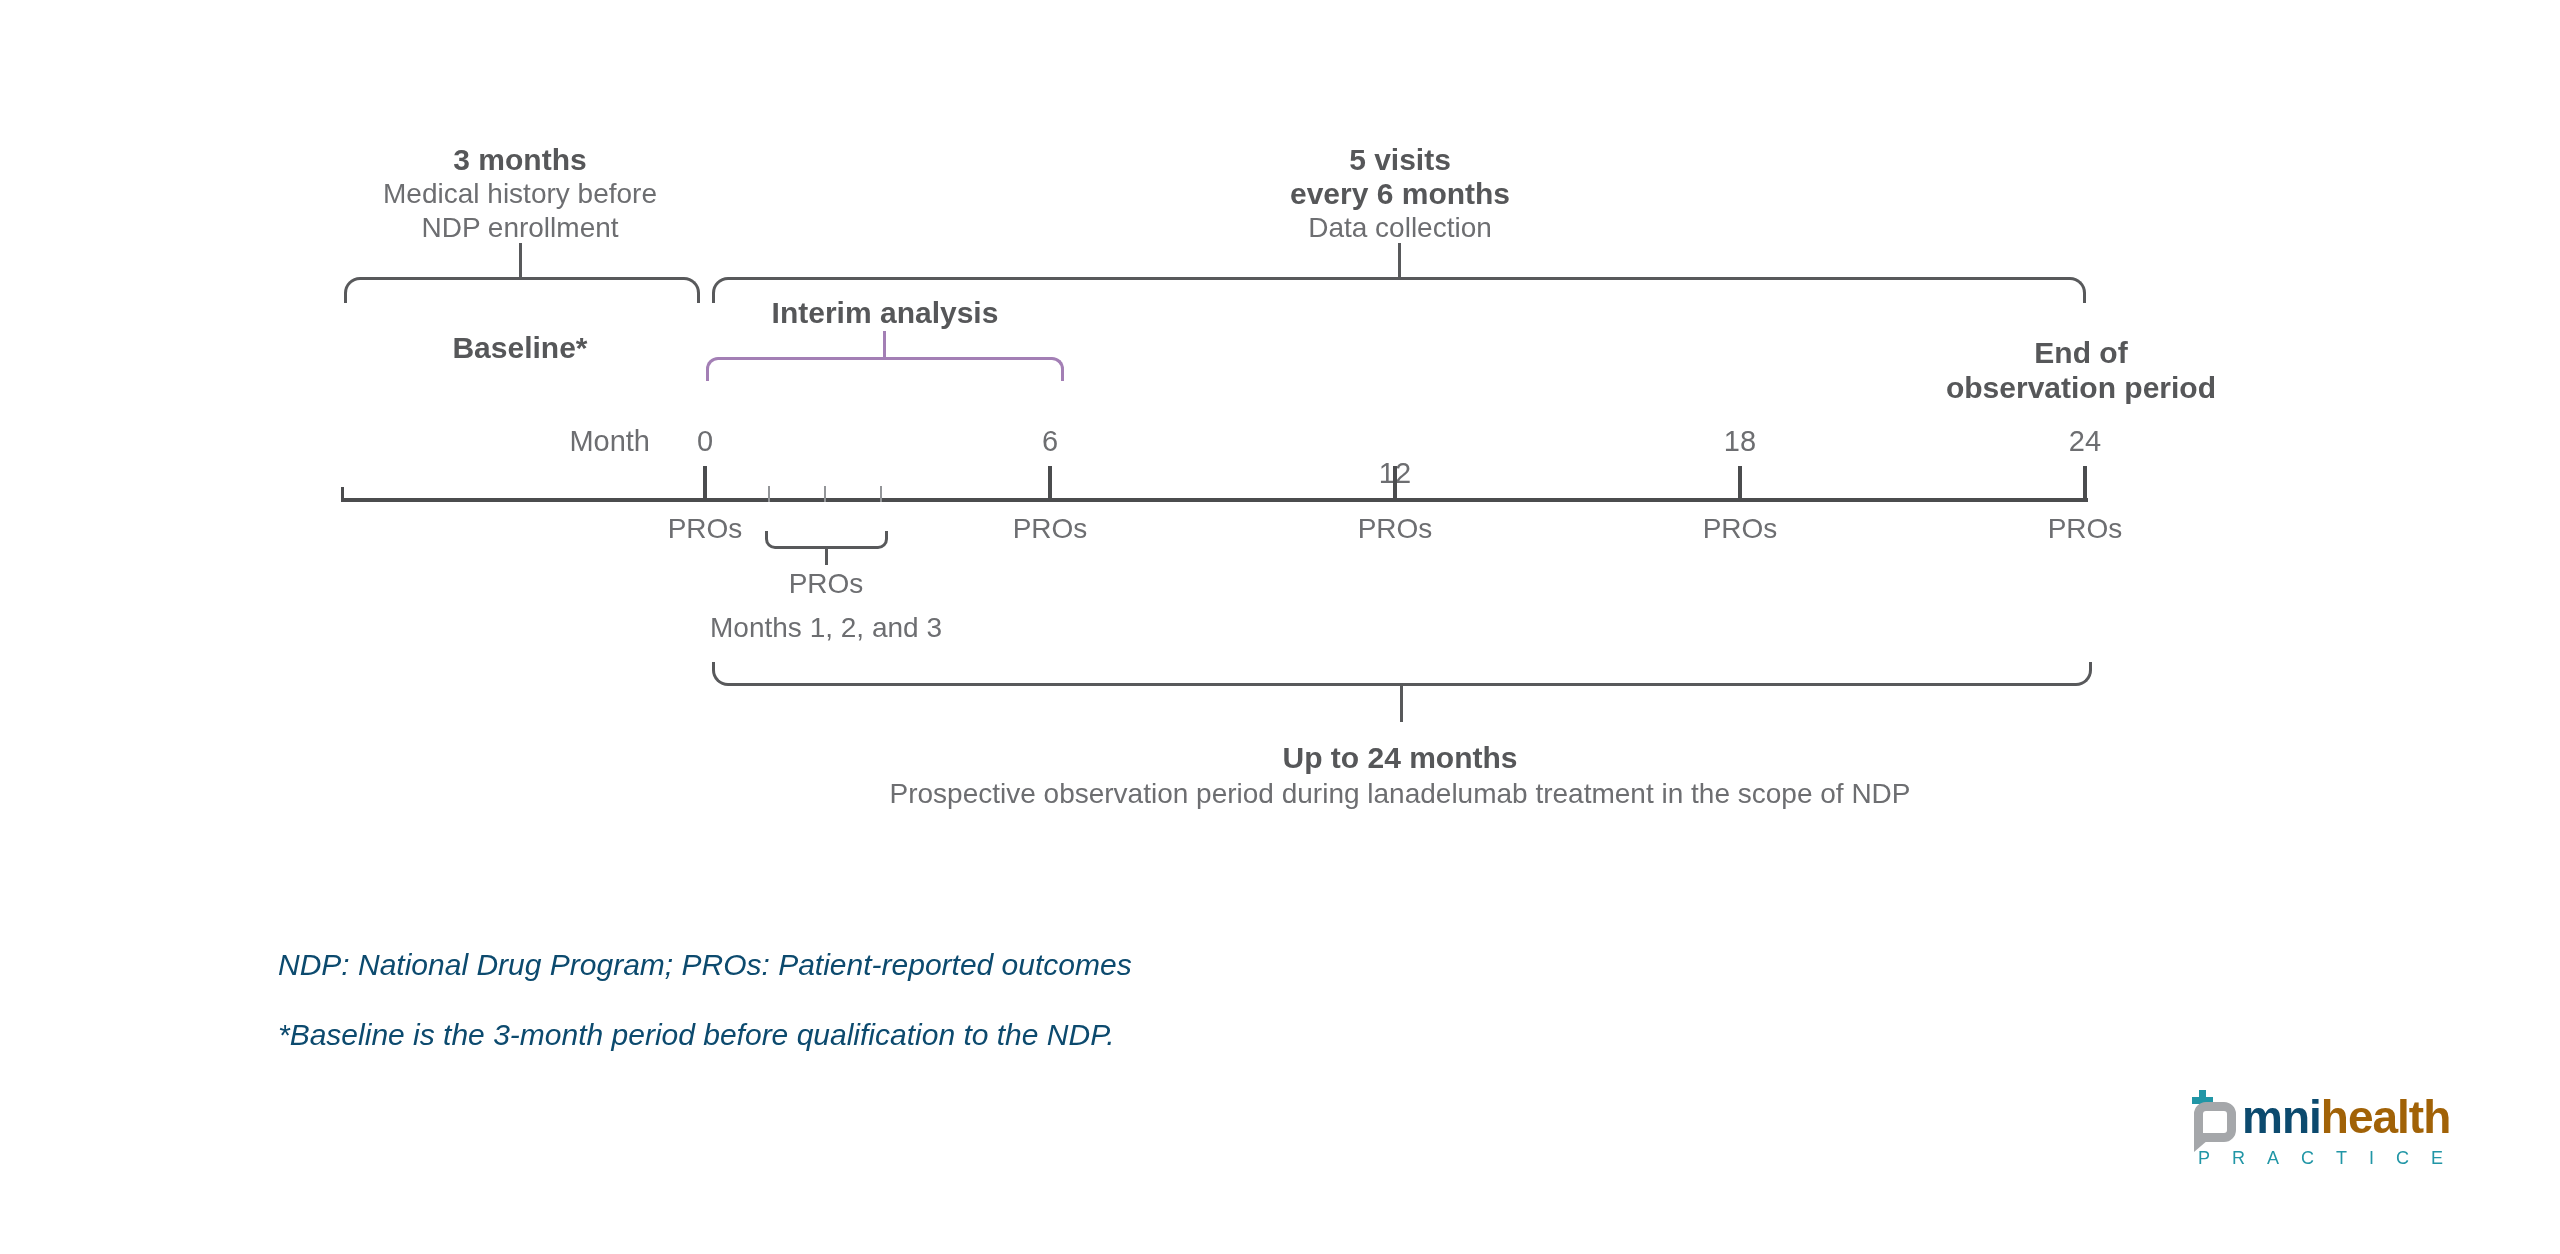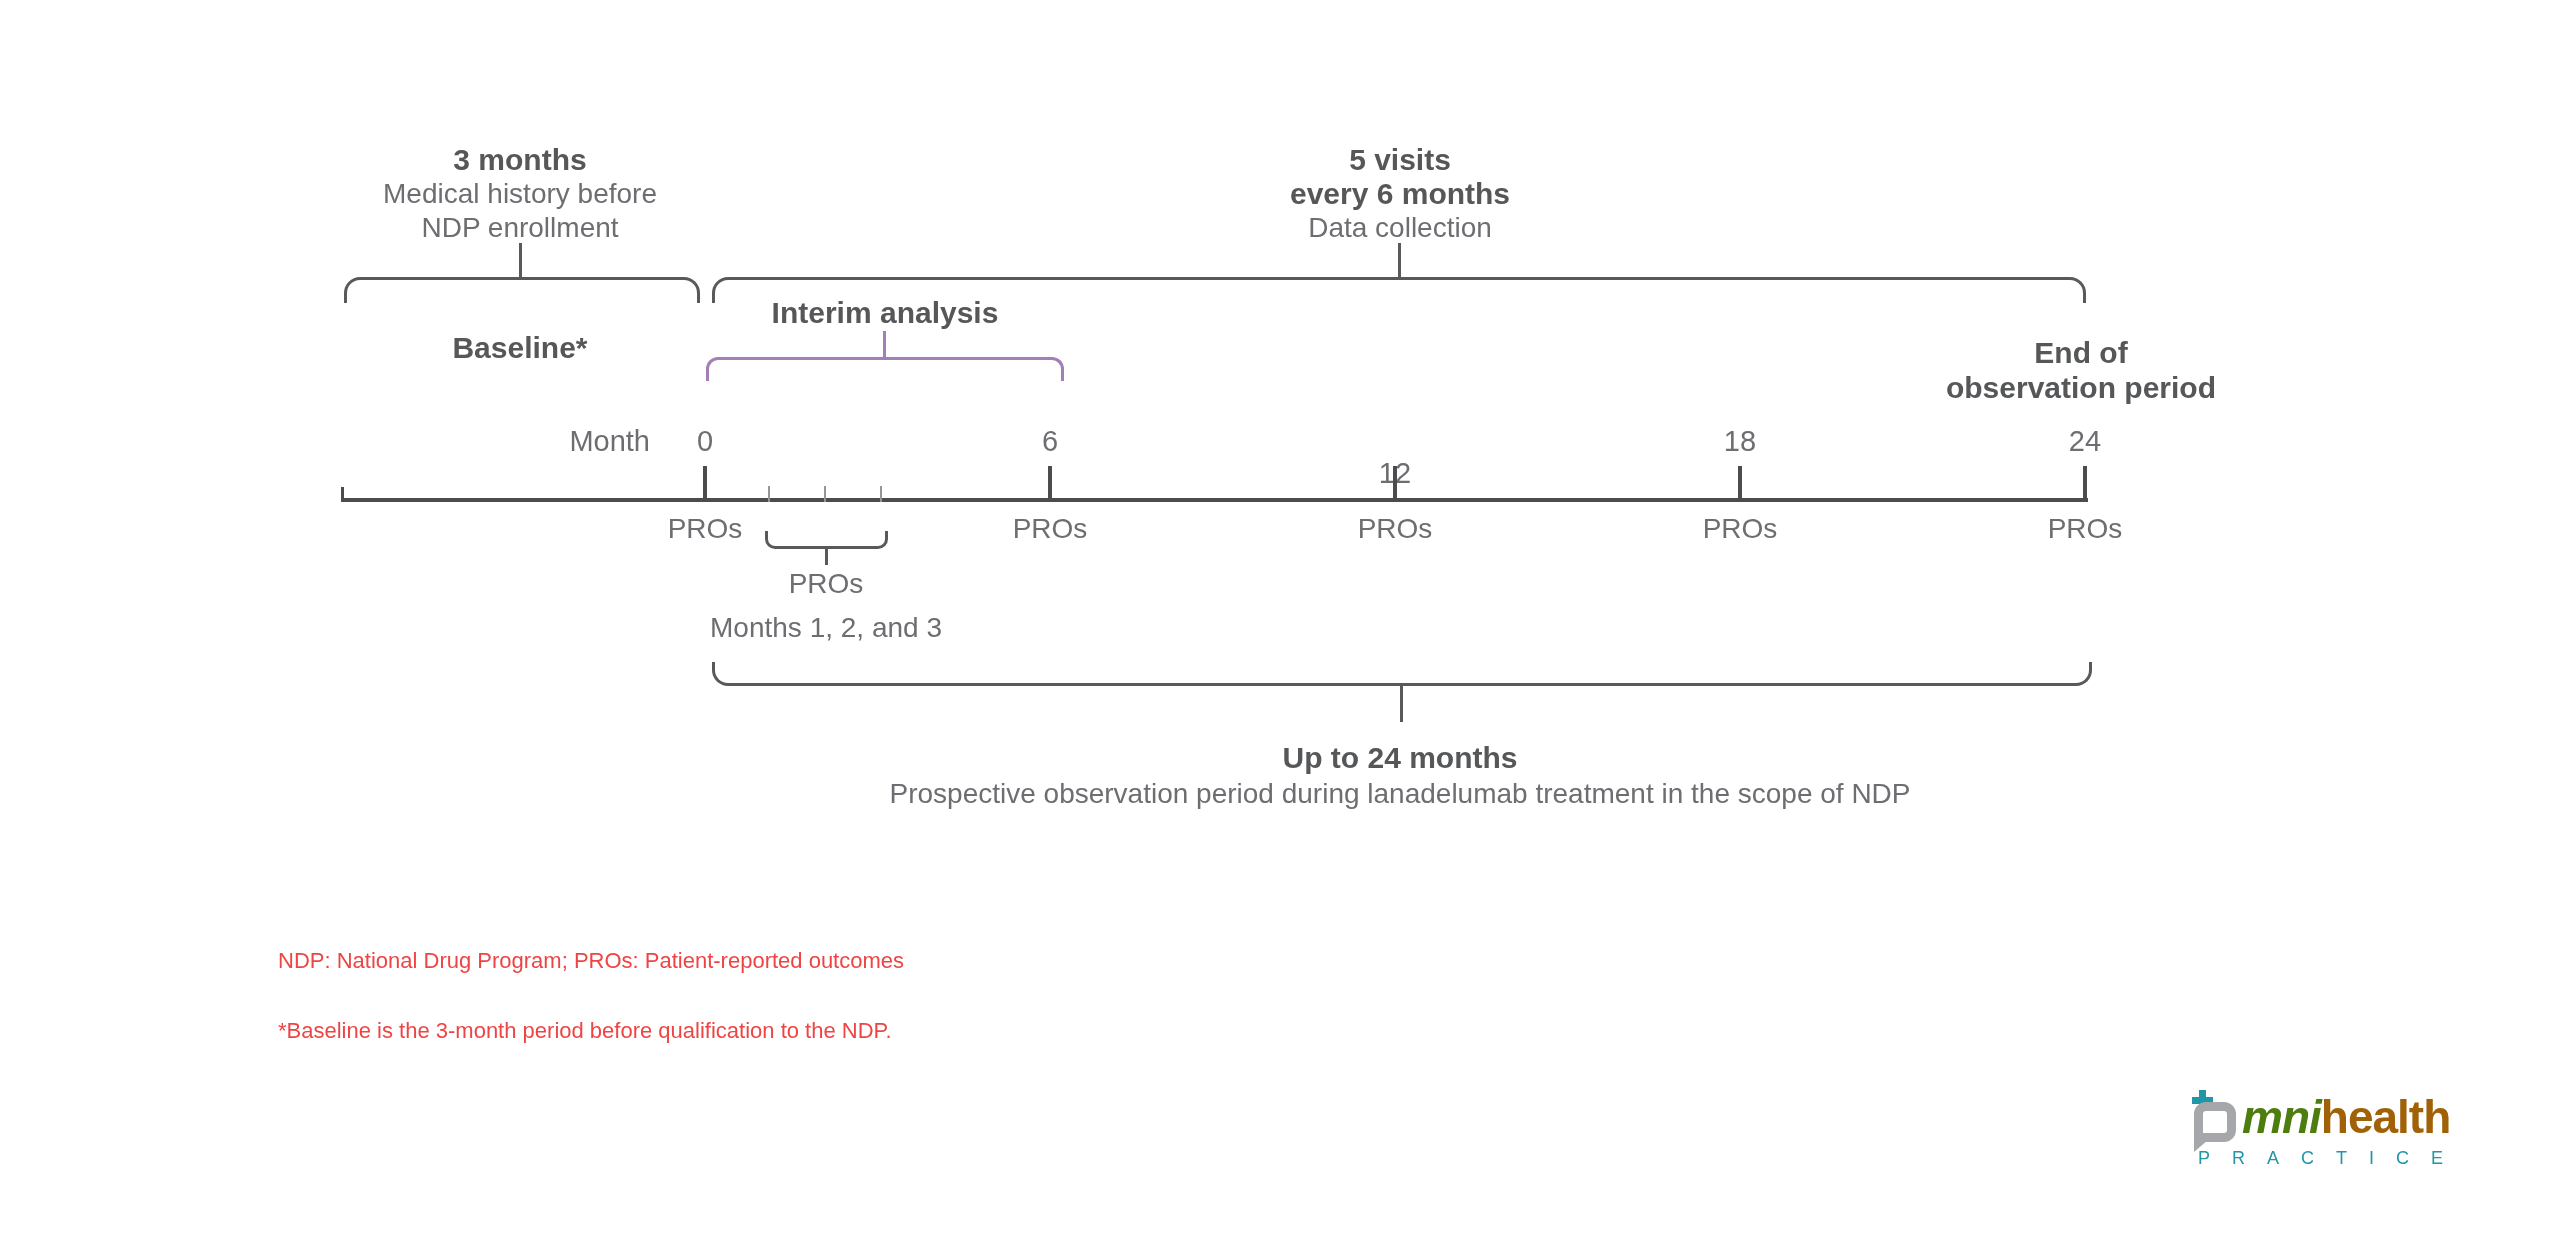--- a/index.html
+++ b/index.html
@@ -6,40 +6,40 @@
   #page{position:relative;width:2560px;height:1254px;background:#ffffff;overflow:hidden;
         font-family:"Liberation Sans",sans-serif;}
   .abs{position:absolute;}
   .center{text-align:center;}
   .right{text-align:right;}
   .purple{color:#9c5fa5;}
   .h1{font-size:30px;font-weight:bold;color:#565759;line-height:34px;}
   .sub{font-size:28px;color:#6d6e71;line-height:34px;}
   .month-label{font-size:29px;color:#6d6e71;}
   .pros{font-size:28px;color:#6d6e71;}
-  .footnote{font-size:22px;color:#ef4444;white-space:nowrap;}
+  .footnote{font-size:30px;font-style:italic;color:#0c4a6e;white-space:nowrap;}
 
   
   .bracket-down{border-top:3px solid #58595b;border-left:3px solid #58595b;border-right:3px solid #58595b;
                 border-radius:16px 16px 0 0;box-sizing:border-box;}
   .bracket-up{border-bottom:3px solid #58595b;border-left:3px solid #58595b;border-right:3px solid #58595b;
               border-radius:0 0 16px 16px;box-sizing:border-box;}
   .bracket-purple{border-color:#a37fb5;}
   .stem{width:3px;background:#58595b;}
   .stem-purple{background:#a37fb5;}
 
   
   .axis{height:4px;background:#4b4c4e;}
   .tick-major{width:4px;height:36px;background:#4b4c4e;}
   .tick-minor{width:2px;height:16px;background:#939598;}
   .tick-cap{width:3px;height:15px;background:#4b4c4e;}
 
   
   .logo-word{font-size:46px;font-weight:bold;letter-spacing:-1px;line-height:50px;white-space:nowrap;}
-  .logo-gray{color:#4d7c0f;font-style:italic;}
+  .logo-gray{color:#0c4a6e;}
   .logo-teal{color:#a16207;}
   .logo-practice{font-size:18px;font-weight:normal;color:#2196a6;letter-spacing:22px;white-space:nowrap;}
   .ring{box-sizing:border-box;border:9px solid #a5a7aa;border-radius:12px 12px 12px 2px;}
   .plusbar{background:#2196a6;}
   .tail{background:#a5a7aa;clip-path:polygon(0 0,100% 0,0 100%);}
 </style>
 </head>
 <body>
 
 <div id="page">

